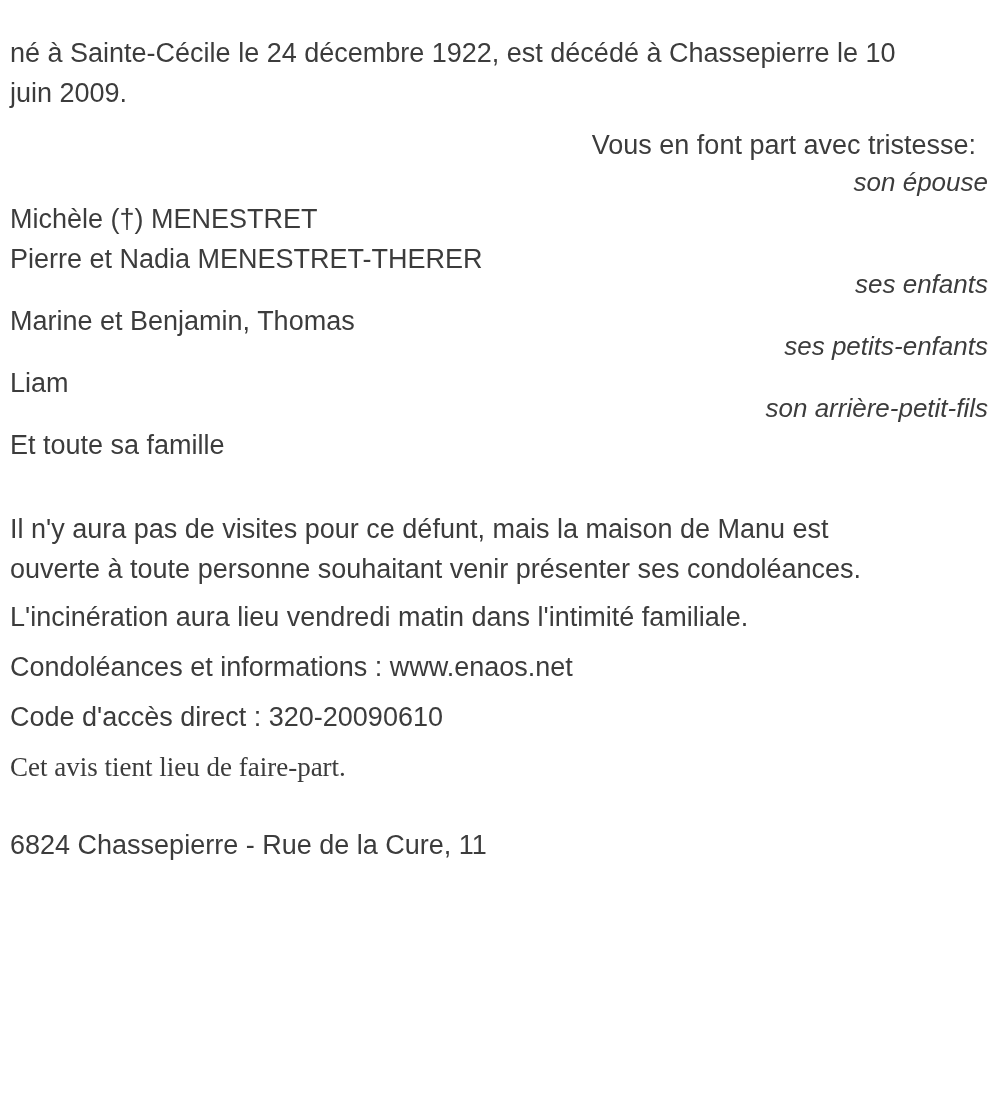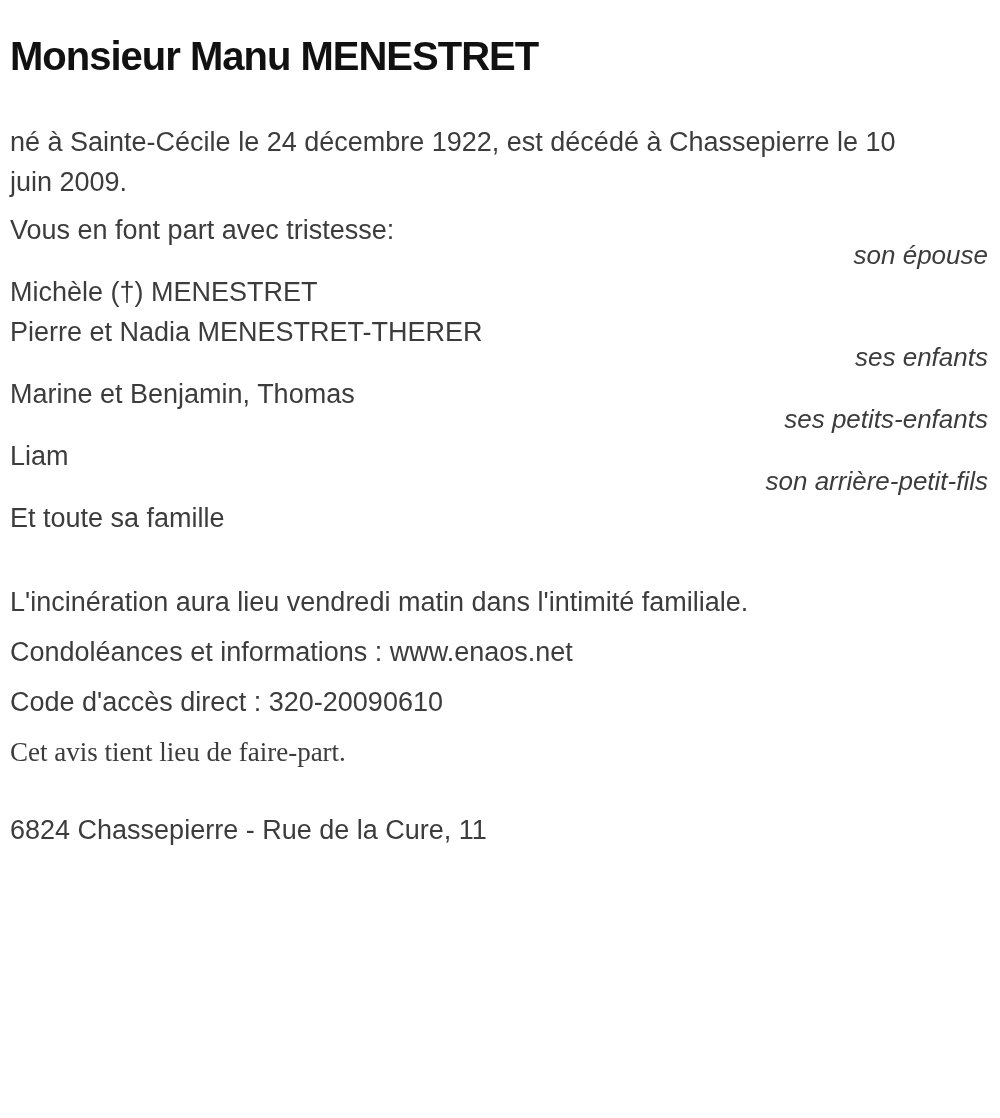--- a/index.html
+++ b/index.html
@@ -28,21 +28,21 @@
     letter-spacing: -1px;
     color: #111111;
   }
   .line {
     font-size: 27px;
     line-height: 40px;
     white-space: nowrap;
   }
   .block-subtitle   { margin: 0 0 42px 0; }
   .block-announce   { margin: 0 0 8px 0; }
-  .block-intro      { margin: 0; }
+  .block-intro      { margin: 12px; text-align: right; }
   .block-family     { margin: 0 0 44px 0; }
   .relation {
     font-size: 26px;
     line-height: 26px;
     font-style: italic;
     text-align: right;
     margin-top: -8px;
     margin-bottom: 4px;
     white-space: nowrap;
   }
@@ -51,21 +51,20 @@
   .block-condol     { margin: 0 0 10px 0; }
   .block-code       { margin: 0 0 10px 0; }
   .block-notice     { margin: 0 0 38px 0; font-family: Liberation Serif, serif; }
   .block-address    { margin: 0; }
 </style>
 </head>
 <body>
 
 <div class="page">
 
-  <h1 class="title">Monsieur Manu MENESTRET</h1>
 
 
   <div class="block-announce">
     <div class="line">né à Sainte-Cécile le 24 décembre 1922, est décédé à Chassepierre le 10</div>
     <div class="line">juin 2009.</div>
   </div>
 
   <div class="block-intro">
     <div class="line">Vous en font part avec tristesse:</div>
   </div>
@@ -75,20 +74,24 @@
     <div class="line">Michèle (†) MENESTRET</div>
     <div class="line">Pierre et Nadia MENESTRET-THERER</div>
     <div class="relation">ses enfants</div>
     <div class="line">Marine et Benjamin, Thomas</div>
     <div class="relation">ses petits-enfants</div>
     <div class="line">Liam</div>
     <div class="relation">son arrière-petit-fils</div>
     <div class="line">Et toute sa famille</div>
   </div>
 
+  <div class="block-visits">
+    <div class="line">Il n'y aura pas de visites pour ce défunt, mais la maison de Manu est</div>
+    <div class="line">ouverte à toute personne souhaitant venir présenter ses condoléances.</div>
+  </div>
 
   <div class="block-cremation">
     <div class="line">L'incinération aura lieu vendredi matin dans l'intimité familiale.</div>
   </div>
 
   <div class="block-condol">
     <div class="line">Condoléances et informations : www.enaos.net</div>
   </div>
 
   <div class="block-code">

